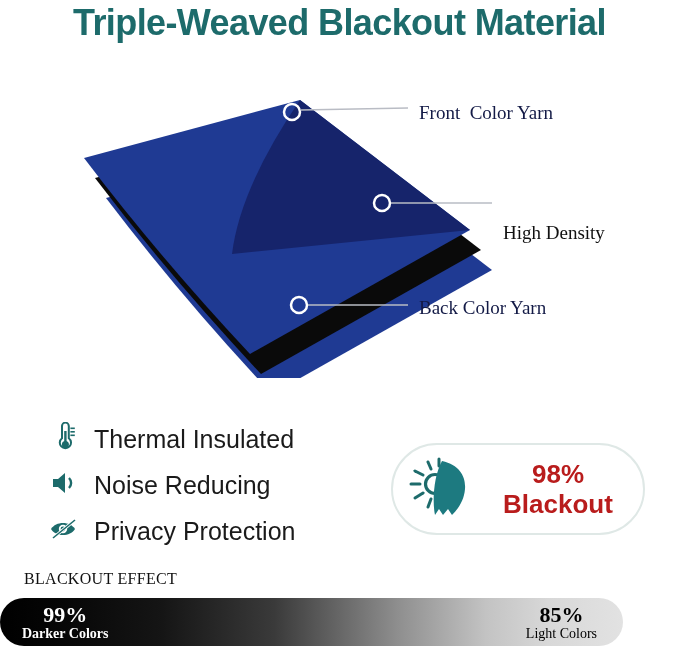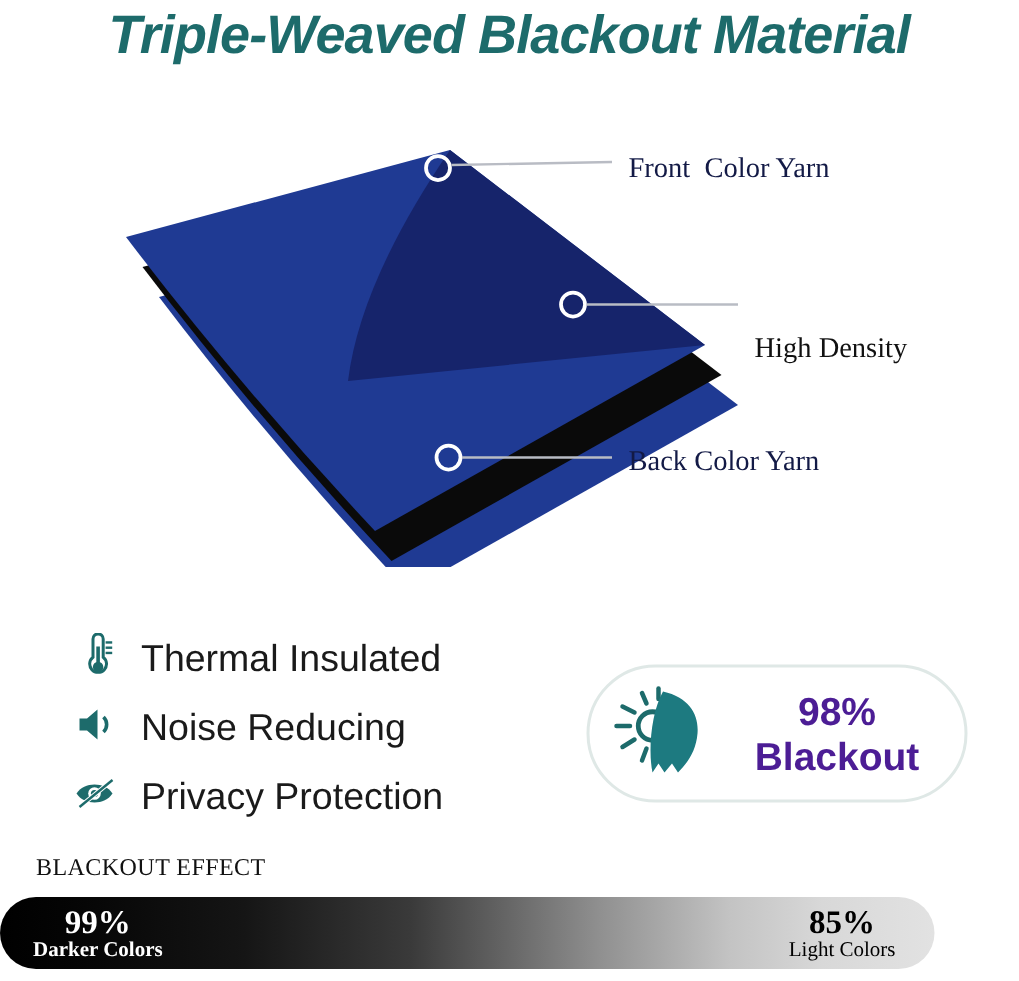--- a/index.html
+++ b/index.html
@@ -22,21 +22,20 @@
     left: 0;
     top: 2px;
     width: 679px;
     text-align: center;
     font-family: "Liberation Sans", sans-serif;
     font-weight: bold;
     font-size: 36px;
     letter-spacing: -0.6px;
     color: #1d6b6b;
     white-space: nowrap;
-    font-style: italic;
   }
 
   
   .diagram {
     position: absolute;
     left: 0;
     top: 78px;
     width: 679px;
     height: 300px;
   }
@@ -103,21 +102,21 @@
     display: flex;
     align-items: center;
     justify-content: center;
   }
   .badge-text {
     flex: 1;
     text-align: center;
     font-family: "Liberation Sans", sans-serif;
     font-size: 26px;
     font-weight: bold;
-    color: #4c1d95;
+    color: #b91c1c;
     line-height: 30px;
     padding-right: 8px;
   }
 
   
   .effect-title {
     position: absolute;
     left: 24px;
     top: 570px;
     font-family: "Liberation Serif", serif;

